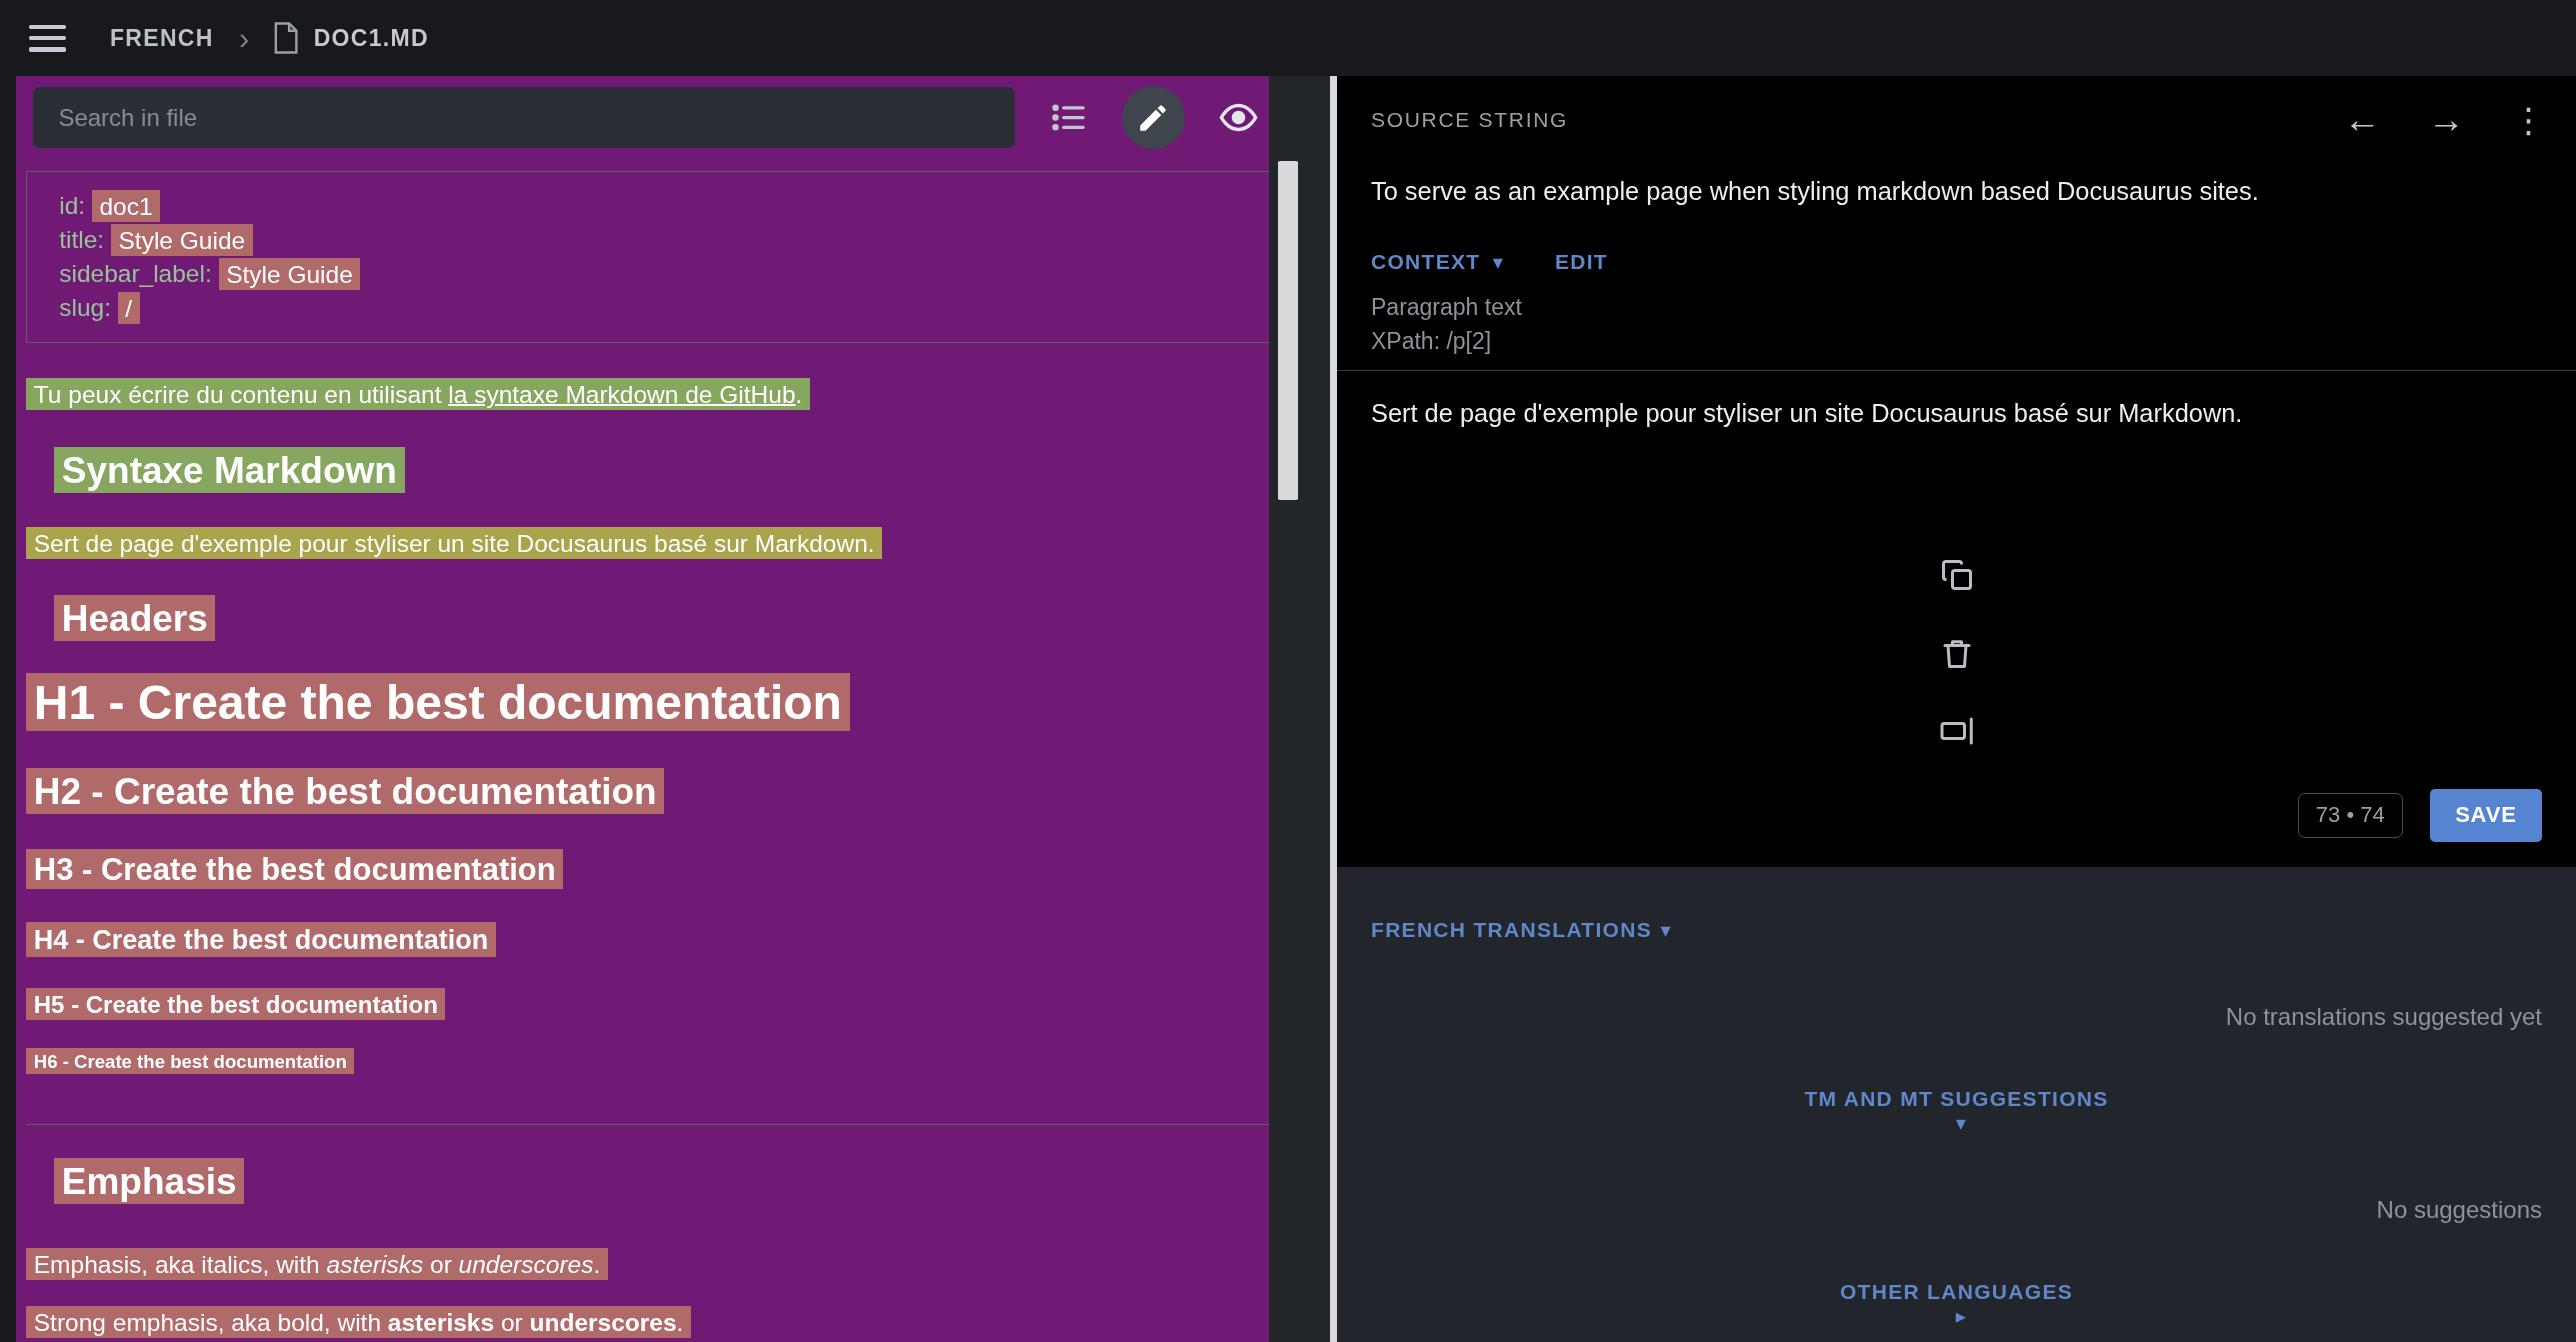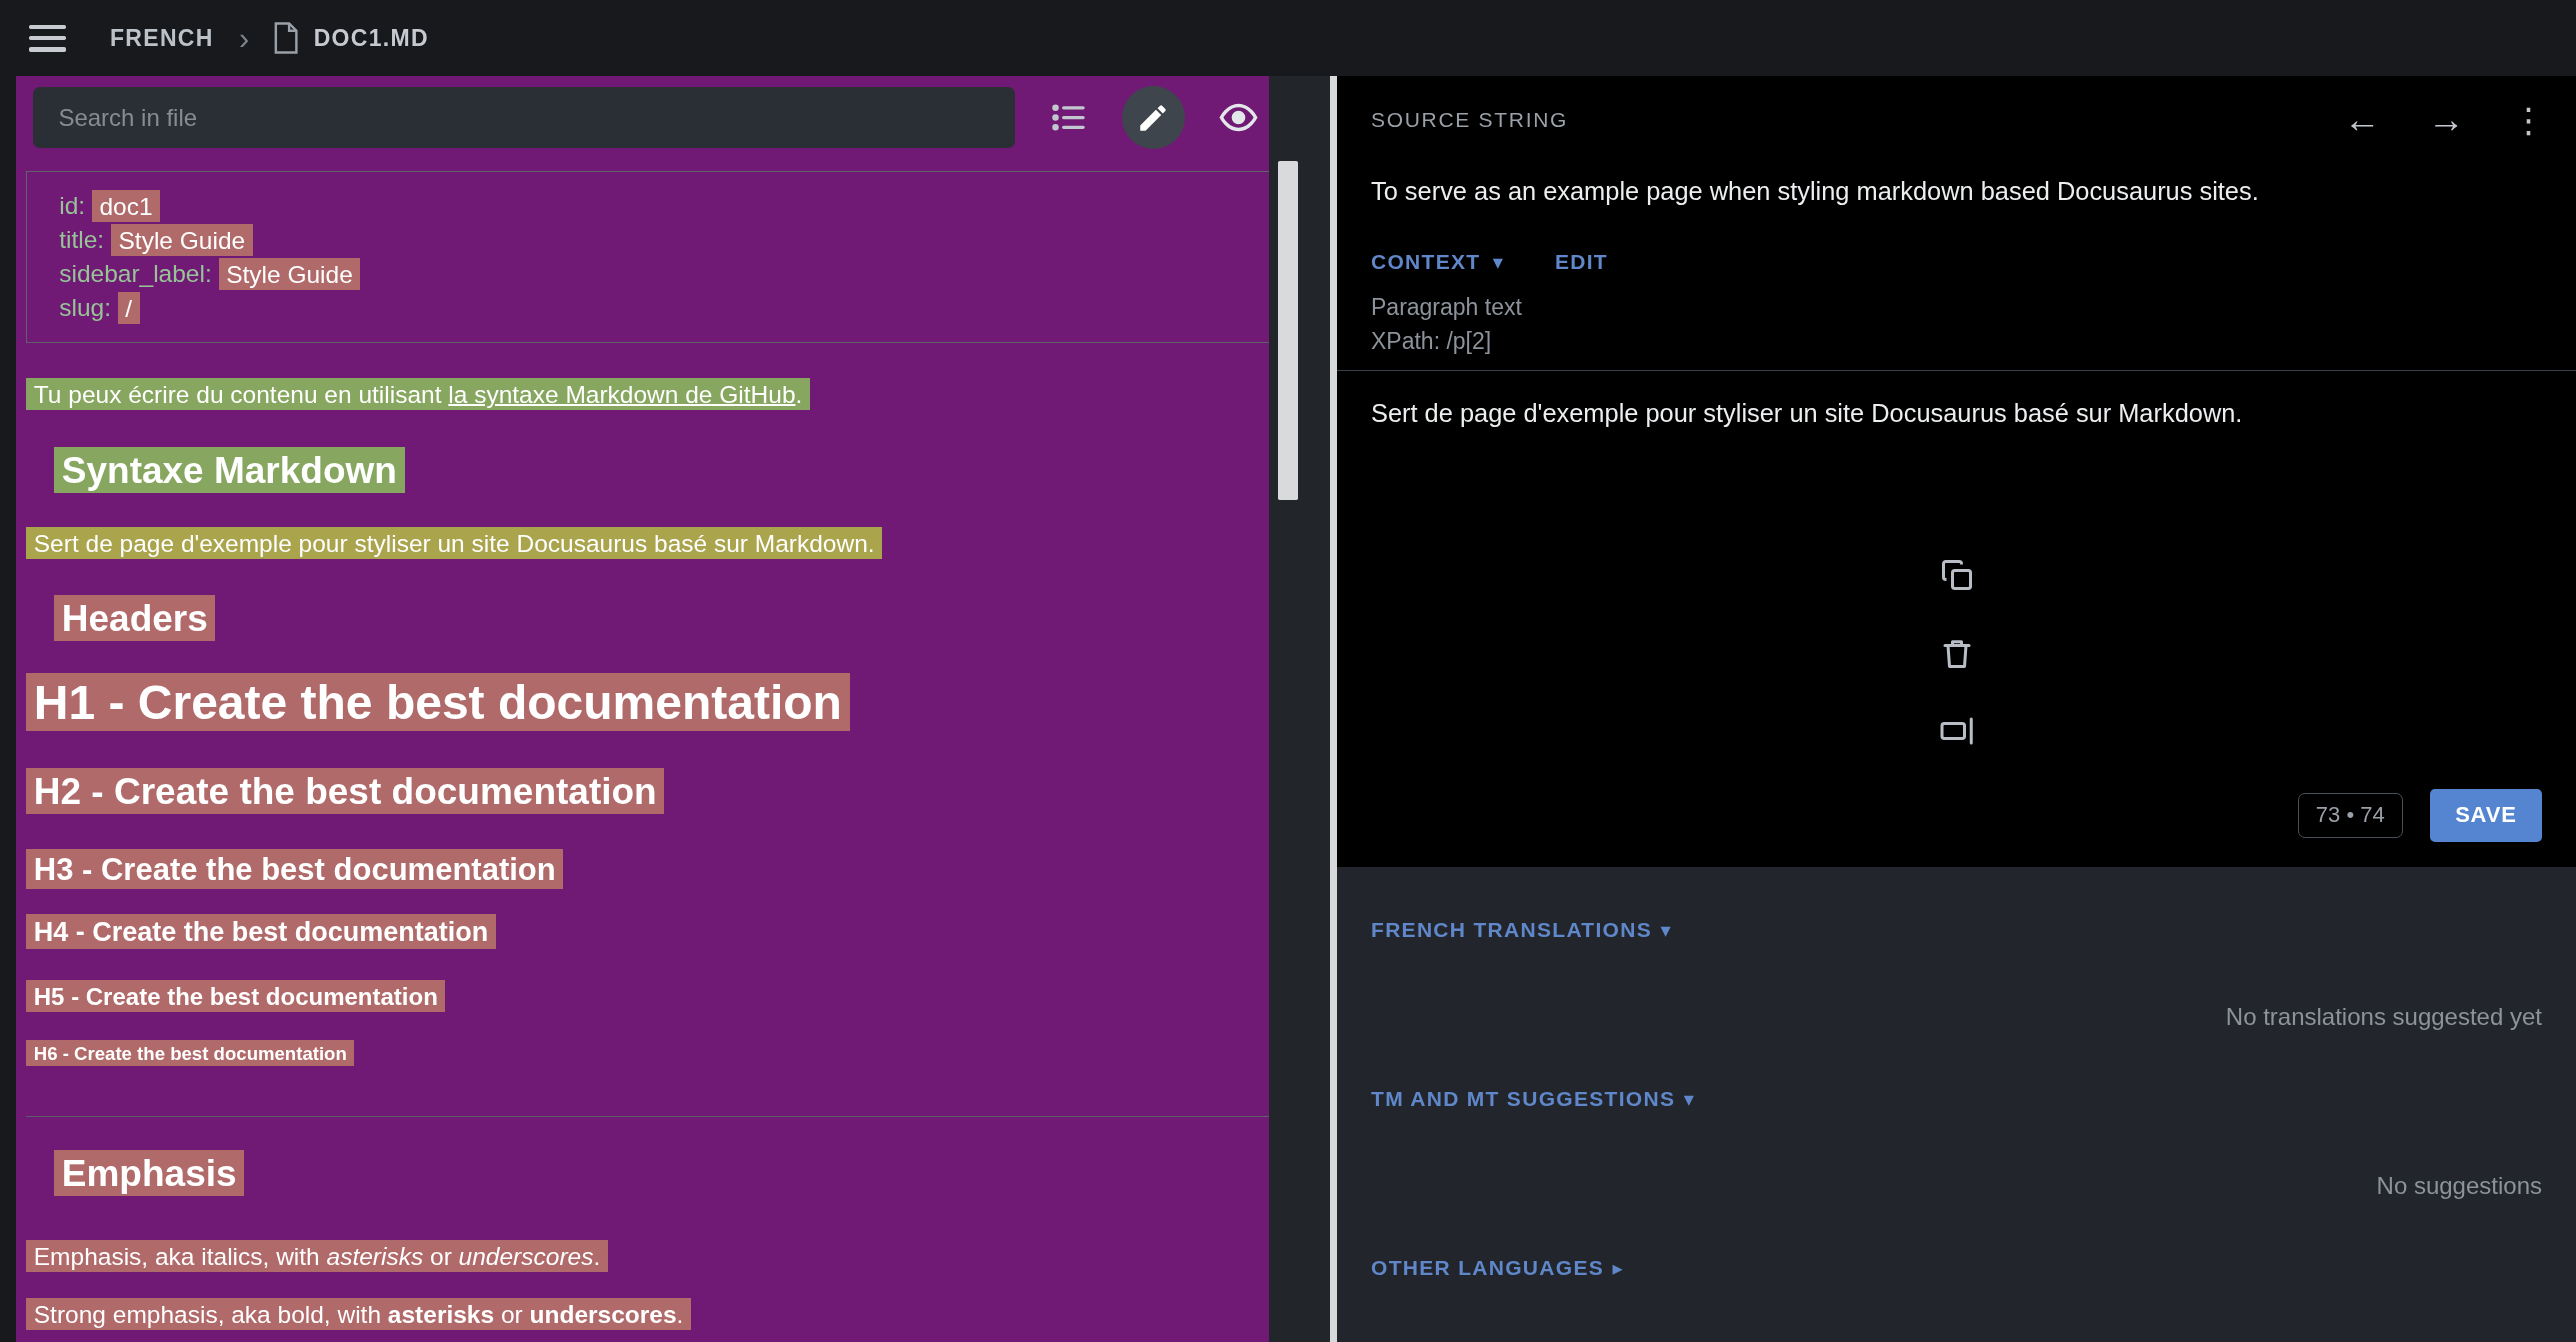--- a/index.html
+++ b/index.html
@@ -49,21 +49,21 @@
   .it { font-style:italic; }
   .bd { font-weight:700; }
 
   .h2-style { font-size:37px; font-weight:700; line-height:44px;margin-left:28px; }
   .mt-syntax   { margin-top:37px; }
   .mt-headers  { margin-top:36px; }
   .mt-emphasis { margin-top:34px; }
   .h1-style { font-size:48px; font-weight:700; line-height:56px; margin-top:34px; }
   .h2b-style { font-size:37px; font-weight:700; line-height:44px; margin-top:39px; }
   .h3-style { font-size:31px; font-weight:700; line-height:37px; margin-top:37px; }
-  .h4-style { font-size:27px; font-weight:700; line-height:32px; margin-top:28px; }
+  .h4-style { font-size:27px; font-weight:700; line-height:32px; margin-top:36px; }
   .h5-style { font-size:24px; font-weight:700; line-height:29px; margin-top:34px; }
   .h6-style { font-size:18.6px; font-weight:700; line-height:22px; margin-top:32px; }
   .doc-hr { border:none; border-top:1.7px solid #5a6066; margin:52px 3.4px 0 0; }
 
   
   .scroll-track { position:absolute; top:76px; left:1269px; width:61px; height:1266px; background:#22262b; }
   .scroll-thumb { position:absolute; top:85px; left:8.5px; width:20.3px; height:339px;
                   background:#d8dadc; border-radius:1.7px; cursor:pointer; }
   .panel-divider { position:absolute; top:76px; left:1330px; width:6.8px; height:1266px;
                    background:#d7d9db; cursor:col-resize; }
@@ -91,21 +91,21 @@
   .tb-right { margin-left:auto; display:flex; align-items:center; gap:27px; }
   .counter { color:#9aa0a8; font-size:22px; border:1.7px solid #4a5059; border-radius:6.8px;
              padding:8.5px 17px; }
   .save-btn { background:#5585d0; color:#ffffff; font-size:22px; font-weight:700;
               letter-spacing:0.8px; border:none; border-radius:5.1px; padding:13.5px 25.4px;
               cursor:pointer; font-family:"Liberation Sans", sans-serif; }
 
   .sections { padding:51px 34px 0; }
   .section-head { display:flex; align-items:center; cursor:pointer; }
   .empty-msg { color:#8d939b; font-size:24px; text-align:right; margin-top:61px; }
-  .mt-sect { margin-top:56px; }
+  .mt-sect { margin-top:56px;flex-direction:column; }
 
   svg { display:block; }
 </style>
 </head>
 <body>
 
 <div class="topbar">
   <div class="hamburger">
       <div></div>
       <div></div>

